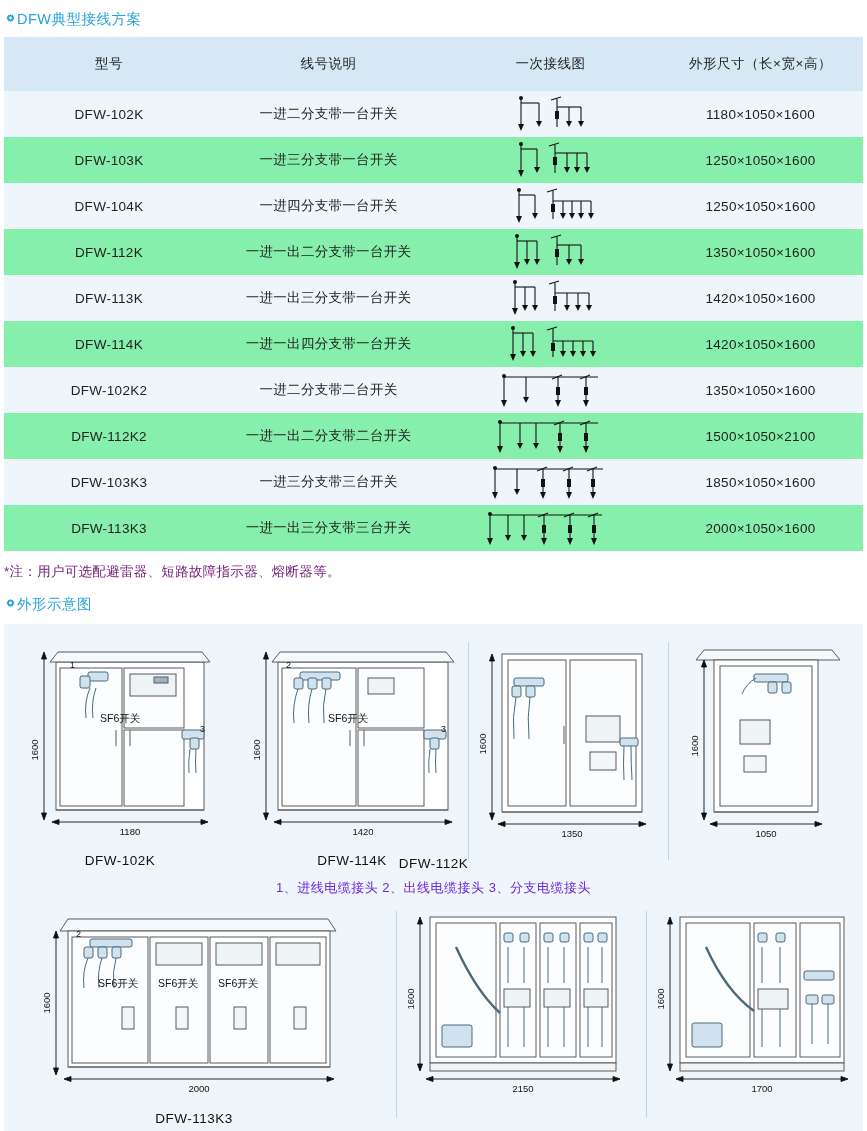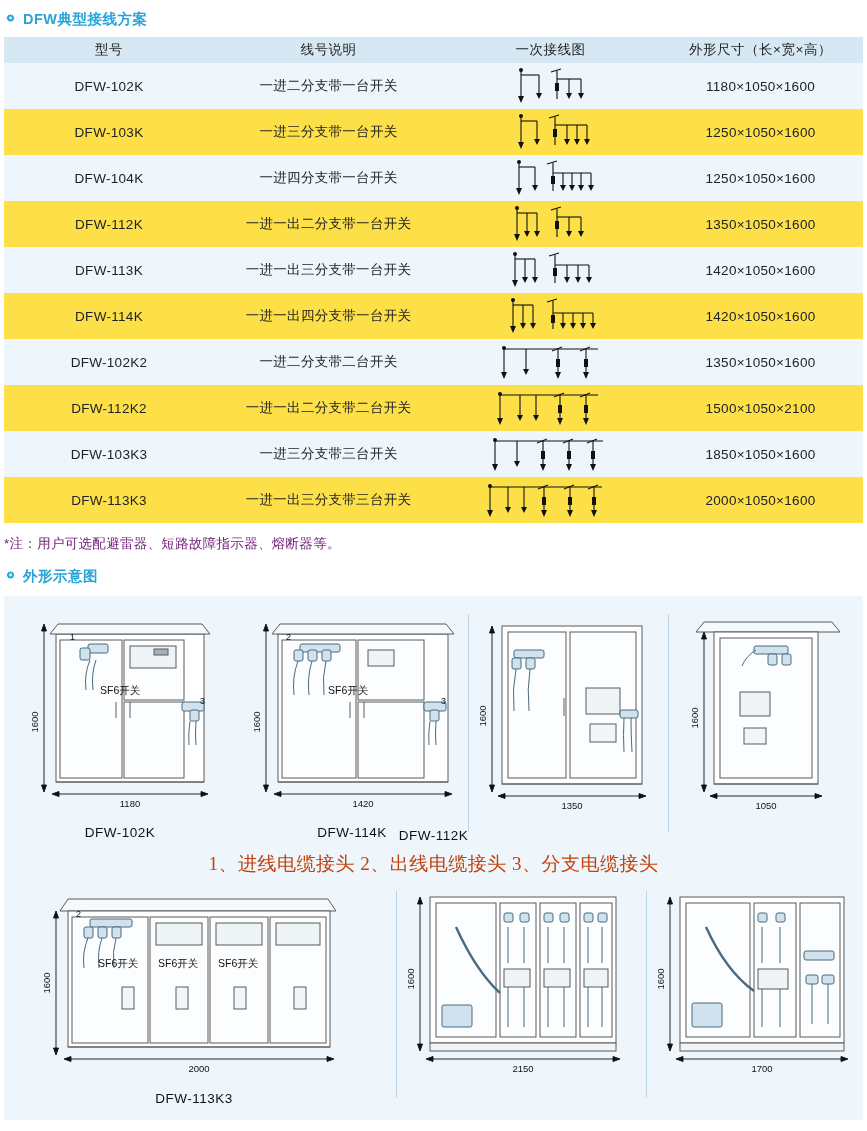--- a/index.html
+++ b/index.html
@@ -7,60 +7,59 @@
     margin: 0; padding: 0;
     width: 867px;
     background: #ffffff;
     font-family: "Liberation Sans", "DejaVu Sans", sans-serif;
     color: #1a1a1a;
   }
   .page { width: 867px; position: relative; padding: 0; }
 
   
   .section-head {
-    display: flex; align-items: center; gap: 6px;
+    display: flex; align-items: center; 
     padding: 10px 4px 6px 4px;
     color: #29a3d8;
     font-size: 14.5px;
     letter-spacing: .5px;
-    font-weight: bold;
   }
   .gear-icon {
     width: 13px; height: 13px; flex: none;
     display: inline-block;
     color: #29a3d8;
   }
   .gear-icon svg { display: block; }
 
   
   table.spec {
     width: 859px;
     margin: 2px 4px 0 4px;
     border-collapse: collapse;
     table-layout: fixed;
   }
   table.spec th {
     background: #d6e8f4;
     font-weight: normal;
     font-size: 13.5px;
     color: #222;
-    height: 26px;
+    height: 54px;
     border: none;
     letter-spacing: .5px;
   }
   table.spec td {
     text-align: center;
     font-size: 13.5px;
     color: #222;
     height: 46px;
     border: none;
     letter-spacing: .3px;
   }
   table.spec tr.band-a td { background: #eef6fb; }
-  table.spec tr.band-b td { background: #fde047; }
+  table.spec tr.band-b td { background: #86efac; }
   table.spec col.c1 { width: 210px; }
   table.spec col.c2 { width: 229px; }
   table.spec col.c3 { width: 215px; }
   table.spec col.c4 { width: 205px; }
   .cell-diagram { padding: 2px 0; }
   .cell-diagram svg { display: block; margin: 0 auto; }
 
   .note {
     margin: 12px 4px 4px 4px;
     font-size: 13.5px;
@@ -76,25 +75,24 @@
     padding: 10px 0 14px 0;
   }
   .cap {
     text-align: center;
     font-size: 13.5px;
     color: #111;
     letter-spacing: .5px;
   }
   .legend {
     text-align: center;
-    font-size: 19px;
-    color: #c2410c;
+    font-size: 13px;
+    color: #6d28d9;
     margin: 8px 0 4px 0;
     letter-spacing: .5px;
-    font-family: Liberation Serif, serif;
   }
   .drawings-row { display: flex; justify-content: flex-start; }
   .drawing-cell { position: relative; }
   .divider-v {
     position: absolute; top: 8px; bottom: 8px;
     width: 1px; background: #bcd6e6;
   }
   svg text { font-family: "Liberation Sans", "DejaVu Sans", sans-serif; }
 </style>
 </head>

